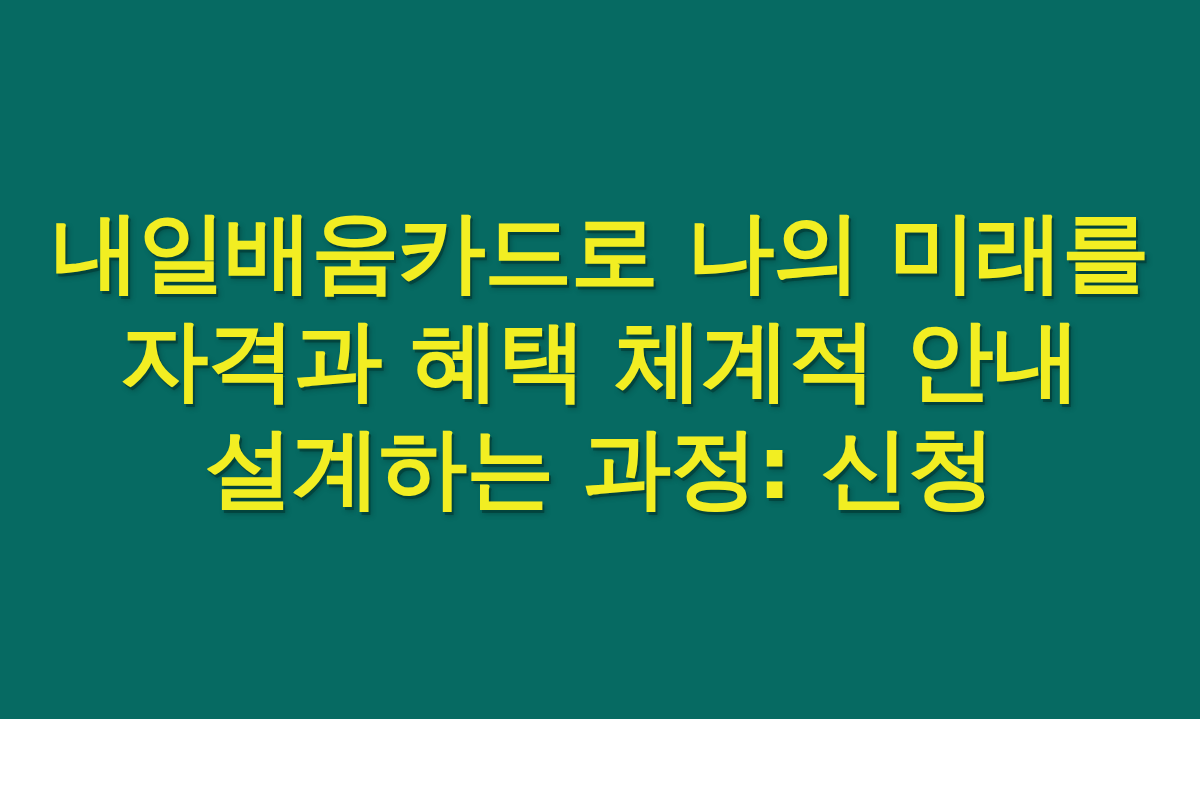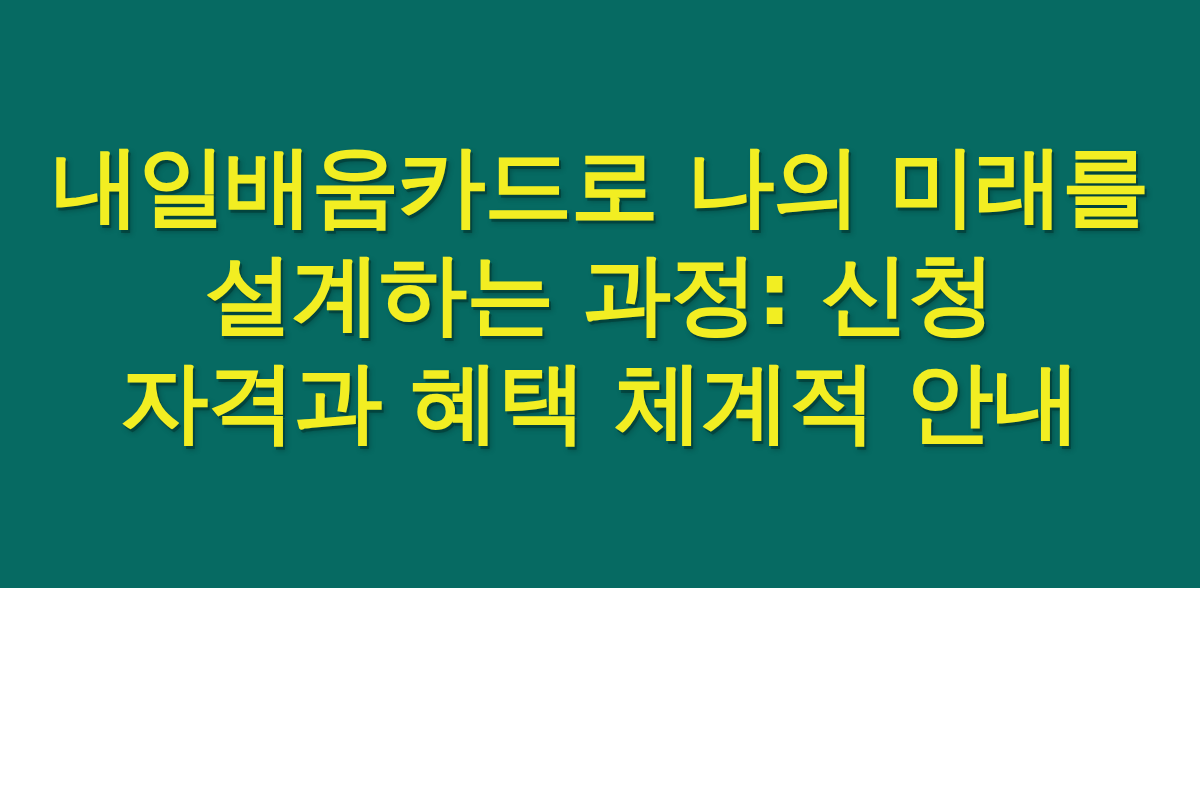--- a/index.html
+++ b/index.html
@@ -11,21 +11,21 @@
   body {
     width: 1200px;
     height: 800px;
     overflow: hidden;
     font-family: "DejaVu Sans", "Liberation Sans", sans-serif;
   }
 
   #title-card {
     position: relative;
     width: 1200px;
-    height: 588px;
+    height: 719px;
     box-sizing: border-box;
     display: flex;
     align-items: center;
     justify-content: center;
     background-color: #066a62;
   }
 
   #headline-block {
     width: 1140px;
     text-align: center;
@@ -55,18 +55,18 @@
 </style>
 </head>
 <body>
 
 <div id="title-card" style="background-color: rgb(6, 106, 98);">
 
   <div id="headline-block">
 
     <span class="headline-line line-1" style="color: rgb(242, 238, 34);">내일배움카드로 나의 미래를</span>
 
+    <span class="headline-line line-3" style="color: rgb(242, 238, 34);">자격과 혜택 체계적 안내</span>
+
     <span class="headline-line line-2" style="color: rgb(242, 238, 34);">설계하는 과정: 신청</span>
-
-    <span class="headline-line line-3" style="color: rgb(242, 238, 34);">자격과 혜택 체계적 안내</span>
 
   </div>
 </div>
 
 </body></html>

